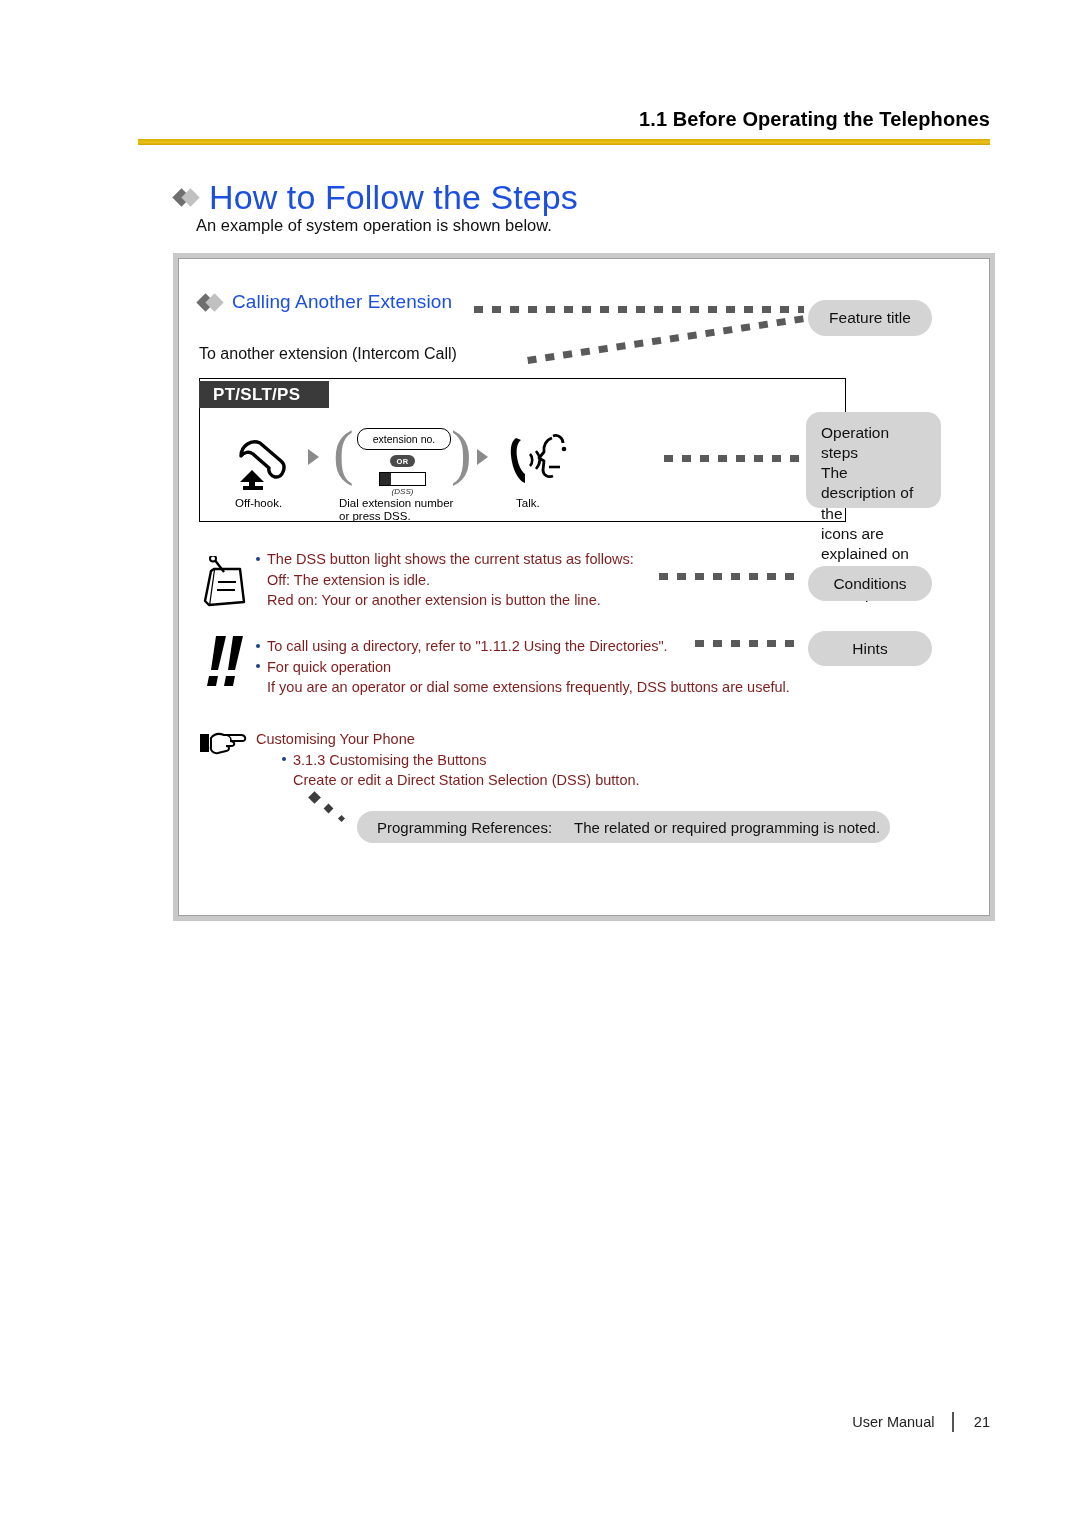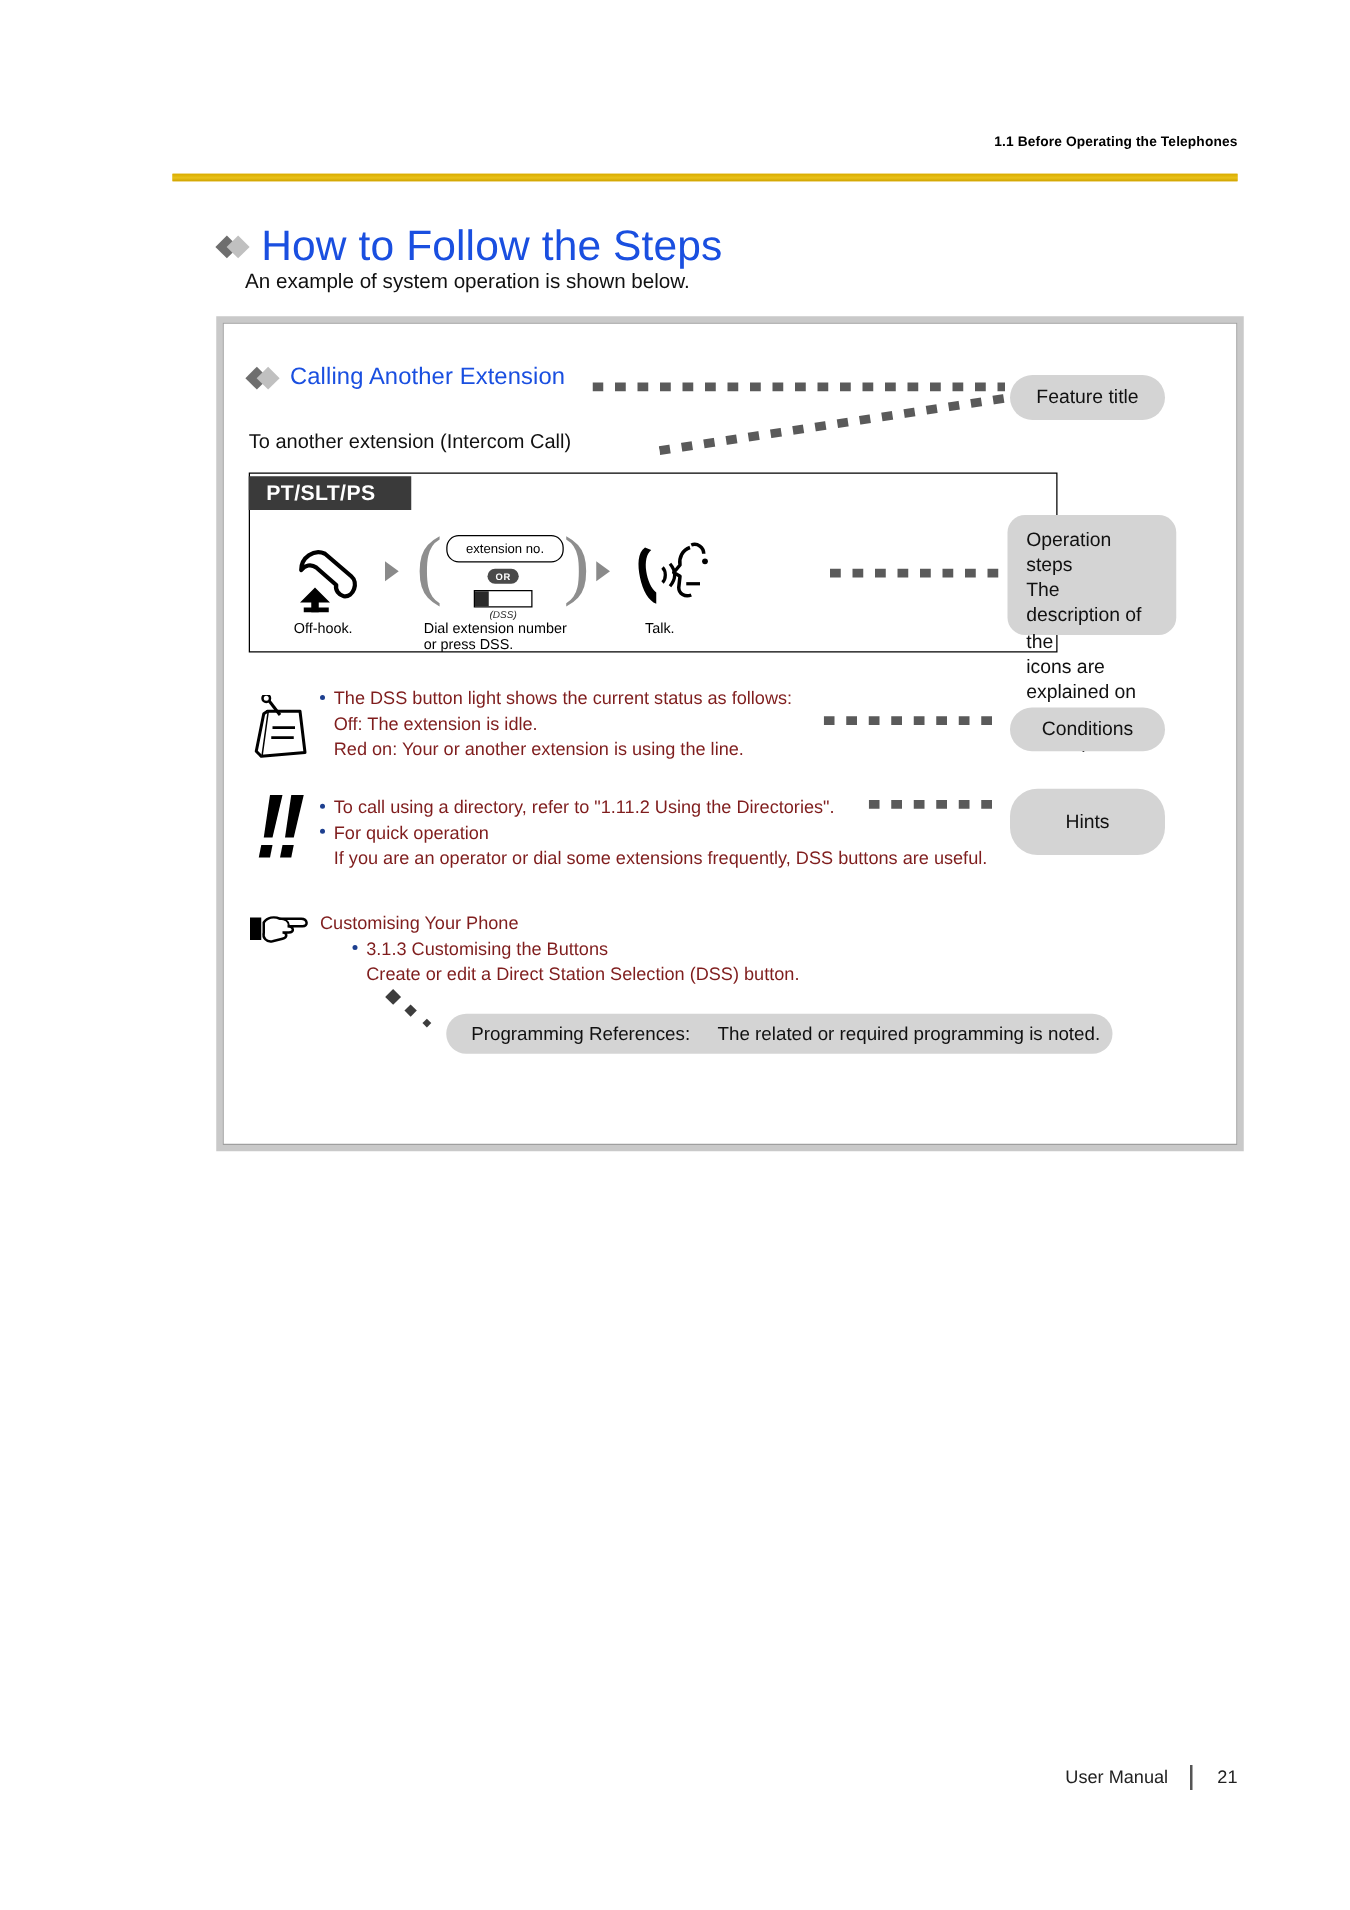--- a/index.html
+++ b/index.html
@@ -6,21 +6,21 @@
   body{
     width:1080px;height:1528px;position:relative;background:#ffffff;
     font-family:"Liberation Sans", sans-serif;color:#000;
     -webkit-font-smoothing:antialiased;
   }
   .page{position:absolute;inset:0;}
 
   
   .hdr-text{
     position:absolute;left:0;top:108px;width:990px;text-align:right;
-    font-size:11px;font-weight:bold;letter-spacing:.1px;color:#000;
+    font-size:20px;font-weight:bold;letter-spacing:.1px;color:#000;
   }
   .hdr-rule{
     position:absolute;left:138px;top:139px;width:852px;height:6px;
     background:#e3b505;
     background-image:linear-gradient(to bottom,#d9ab00 0%,#e9c21a 55%,#cfa200 100%);
   }
 
   
   .title-row{position:absolute;left:175px;top:180px;display:flex;align-items:center;}
   .dia{width:13px;height:13px;transform:rotate(45deg);display:inline-block;}
@@ -239,40 +239,40 @@
       <path d="M14 13 L40 13 L44 46 L9 49 Z" fill="#fff" stroke="#000" stroke-width="2.4" stroke-linejoin="round"></path>
       <path d="M9 49 L5 45 L11 15 L14 13" fill="#fff" stroke="#000" stroke-width="2.4" stroke-linejoin="round"></path>
       <path d="M18 26 L36 26 M17 34 L35 34" stroke="#000" stroke-width="2.2"></path>
       <path d="M24 16 L14 3" stroke="#000" stroke-width="2.4"></path>
       <circle cx="13" cy="2.6" r="3" fill="#fff" stroke="#000" stroke-width="2"></circle>
     </svg>
   </div>
   <div class="note" style="left:256px;top:549px;width:500px;">
     <span class="bullet"></span><span>The DSS button light shows the current status as follows:</span>
     <span class="ind">Off:  The extension is idle.</span>
-    <span class="ind">Red on:  Your or another extension is using the line.</span>
+    <span class="ind">Red on:  Your or another extension is button the line.</span>
   </div>
   <div class="dash-h" style="left:659px;top:573px;width:141px;"></div>
   <div class="bubble" style="left:808px;top:566px;width:124px;height:35px;">Conditions</div>
 
   <div style="position:absolute;left:204px;top:636px;width:44px;height:52px;">
     <svg viewBox="0 0 44 52" width="44" height="52" aria-hidden="true">
       <path d="M12 0 L22 0 L14 34 L7 34 Z" fill="#000"></path>
       <path d="M5 40 L14 40 L12 50 L3 50 Z" fill="#000"></path>
       <path d="M29 0 L39 0 L31 34 L24 34 Z" fill="#000"></path>
       <path d="M22 40 L31 40 L29 50 L20 50 Z" fill="#000"></path>
     </svg>
   </div>
   <div class="note" style="left:256px;top:636px;width:560px;">
     <span class="bullet"></span><span>To call using a directory, refer to "1.11.2 Using the Directories".</span><br>
     <span class="bullet"></span><span>For quick operation</span>
     <span class="ind">If you are an operator or dial some extensions frequently, DSS buttons are useful.</span>
   </div>
   <div class="dash-h" style="left:695px;top:640px;width:106px;"></div>
-  <div class="bubble" style="left:808px;top:631px;width:124px;height:53px;">Hints</div>
+  <div class="bubble" style="left:808px;top:631px;width:124px;height:35px;">Hints</div>
 
   <div style="position:absolute;left:200px;top:729px;width:50px;height:30px;">
     <svg viewBox="0 0 50 30" width="50" height="30" aria-hidden="true">
       <rect x="0" y="5" width="9" height="18" fill="#000"></rect>
       <path d="M11 9 C14 5, 19 4, 24 6 L41 6 C46 6, 47 12, 42 12 L30 12
                C35 12, 36 17, 31 17 L26 17 C30 17, 30 21, 26 22
                L18 24 C13 25, 10 21, 11 17 Z" fill="#fff" stroke="#000" stroke-width="2"></path>
       <path d="M24 6 C28 6, 31 8, 31 11" stroke="#000" stroke-width="1.6" fill="none"></path>
     </svg>
   </div>

